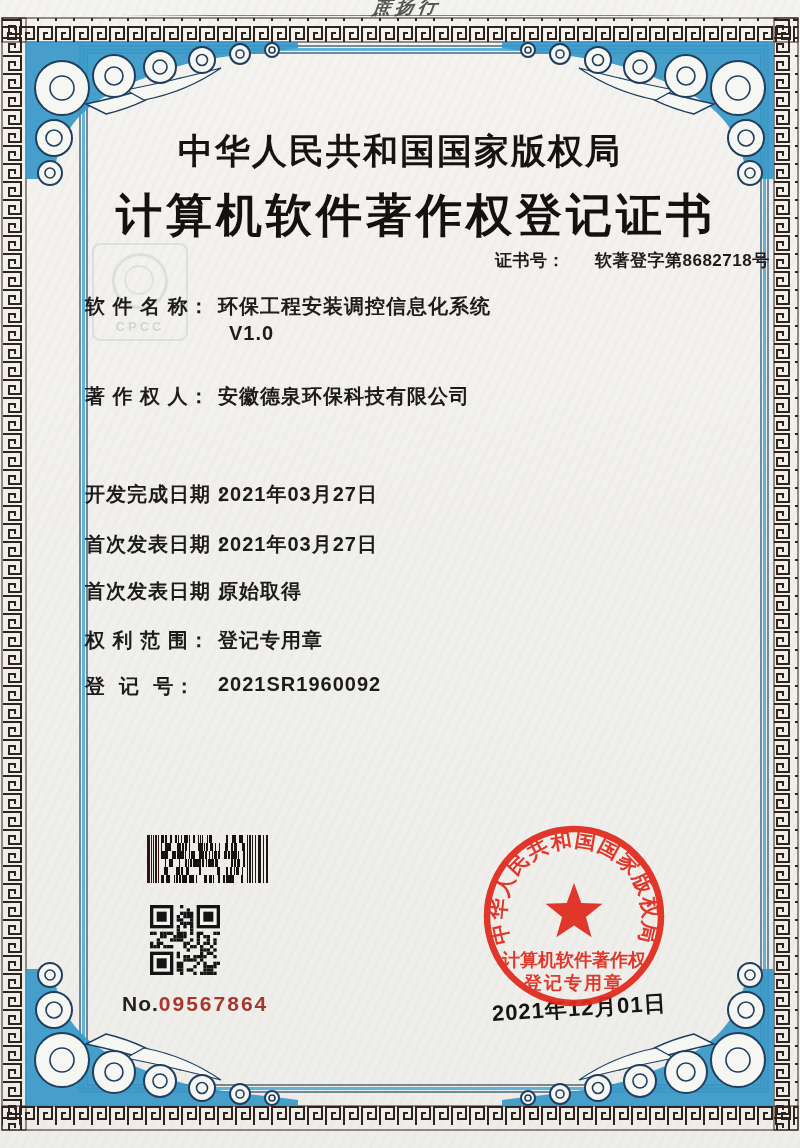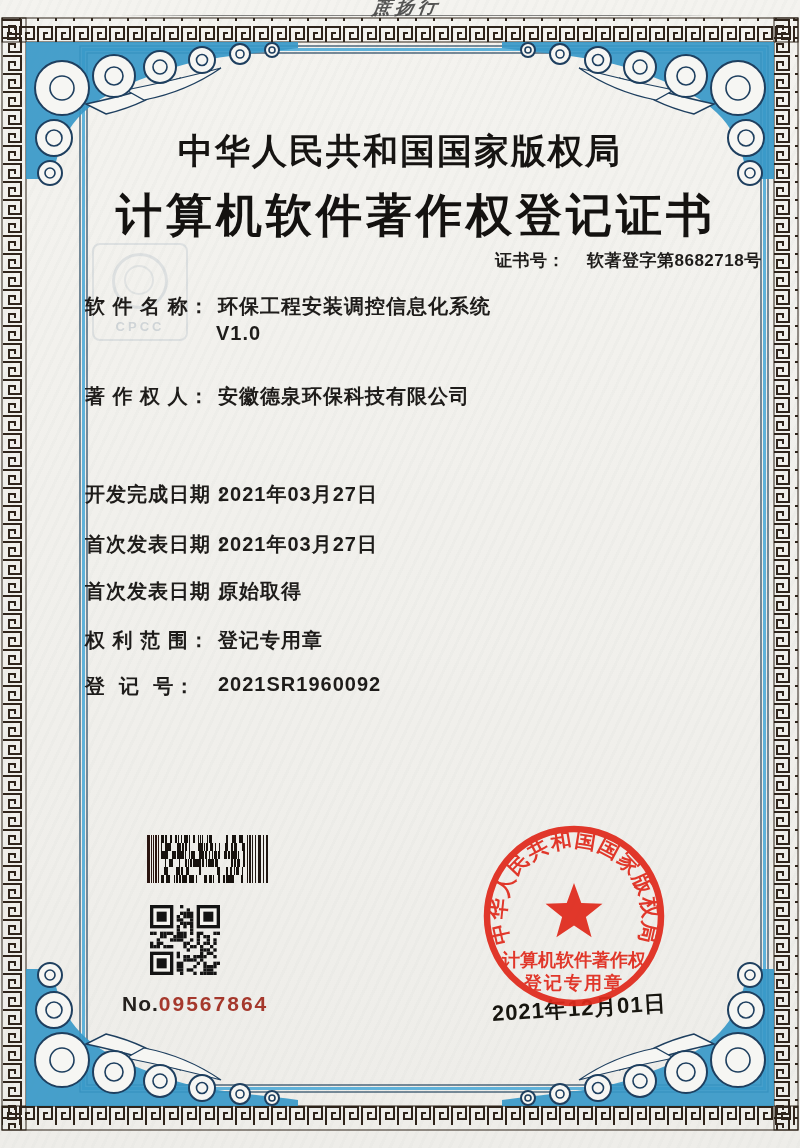--- a/index.html
+++ b/index.html
@@ -29,25 +29,25 @@
     border:3px solid rgba(140,158,175,.38); border-radius:50%;}
   .watermark .wm-circle2{ position:absolute; top:20px; left:30px; width:26px; height:26px;
     border:2px solid rgba(140,158,175,.32); border-radius:50%;}
   .watermark .wm-text{ position:absolute; bottom:5px; width:100%; text-align:center;
     font-size:13px; letter-spacing:3px; color:rgba(120,140,160,.5); font-weight:700;}
   .authority{ top:128px; left:60px; width:680px; text-align:center;
     font-size:35px; font-weight:900; letter-spacing:2px; color:#161412; z-index:4;}
   .cert-title{ top:185px; left:56px; width:720px; text-align:center;
     font-size:46px; font-weight:900; letter-spacing:4px; color:#141210; z-index:4;}
   .certno{ top:249px; left:495px; font-size:17px; font-weight:700; z-index:4; letter-spacing:.5px;}
-  .certno .v{ margin-left:22px;text-align:center; }
+  .certno .v{ margin-left:30px;text-align:center; }
   .field{ z-index:4; font-size:20px; font-weight:700; letter-spacing:1px;}
   .field .lbl{ position:absolute; left:85px; top:0; width:150px; white-space:pre;}
   .field .val{ position:absolute; left:218px; top:0; white-space:pre;}
-  .field .val2{ position:absolute; left:216px; top:29px; white-space:pre;}
+  .field .val2{ position:absolute; left:229px; top:29px; white-space:pre;}
   .statement{ top:729px; left:70px; width:676px; font-size:21.5px; font-weight:700;
     line-height:50px; text-indent:2em; letter-spacing:.5px; z-index:4; color:#1b1916;}
   .barcode{ top:835px; left:147px; z-index:4;}
   .qrcode{ top:905px; left:150px; z-index:4;}
   .serial{ top:992px; left:122px; z-index:4; font-size:21px;}
   .serial .no{ font-family:Liberation Sans, sans-serif; font-weight:700; color:#24201d; letter-spacing:1px;}
   .serial .num{ color:#a5382c; font-weight:700; letter-spacing:2px;}
   .issue-date{ top:999px; left:492px; z-index:4; font-size:22px; font-weight:800;
     letter-spacing:1px; transform:rotate(-3.5deg); transform-origin:left center; color:#17150f;}
   .seal{ top:816px; left:474px; z-index:5; opacity:.93;}

